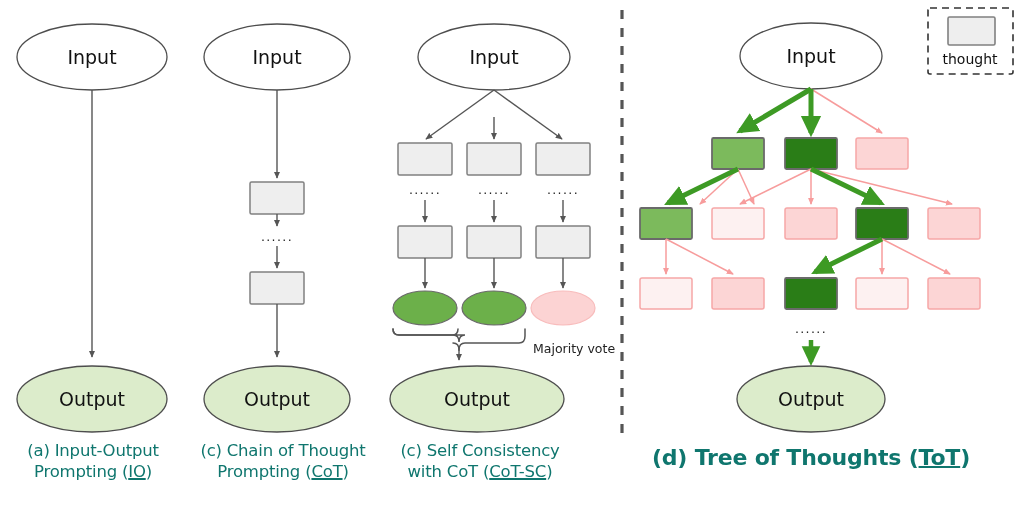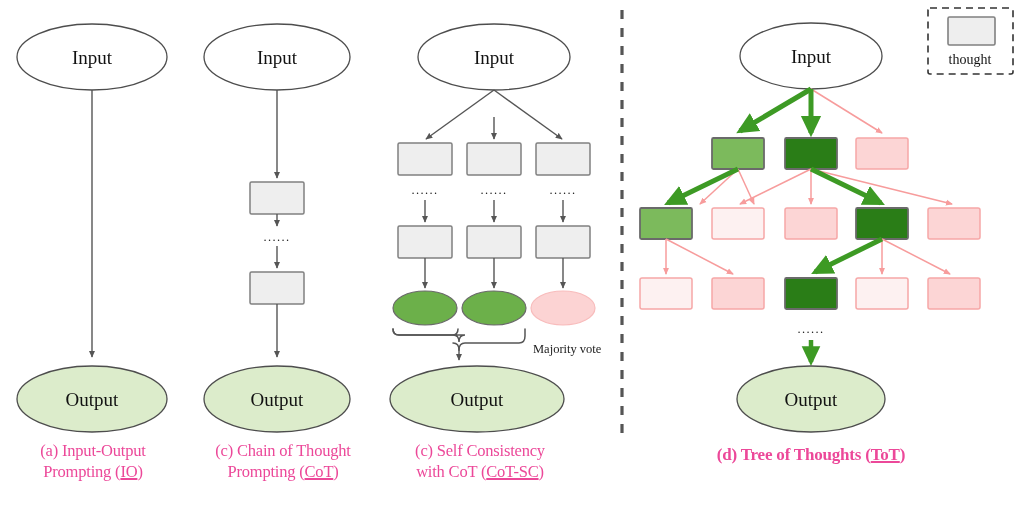--- a/index.html
+++ b/index.html
@@ -1,21 +1,21 @@
 <!DOCTYPE html>
 <html><head>
 <meta charset="utf-8">
 <style>
   html,body{margin:0;padding:0;background:#ffffff;}
   body{width:1021px;height:506px;font-family:"DejaVu Sans",sans-serif;overflow:hidden;}
-  #root{position:relative;width:1021px;height:448px;font-family:Liberation Serif, serif;}
+  #root{position:relative;width:1021px;height:448px;}
   svg.layer{position:absolute;left:0;top:0;width:1021px;height:506px;}
-  .cap{position:absolute;text-align:center;font-size:16.5px;color:#ec4899;line-height:1.28;letter-spacing:-0.2px;}
+  .cap{position:absolute;text-align:center;font-size:16.5px;color:#0f766e;line-height:1.28;letter-spacing:-0.2px;}
   .cap .u{text-decoration:underline;text-decoration-thickness:2px;text-underline-offset:1px;}
-  .cap.bold{font-weight:bold;font-size:17px;}
+  .cap.bold{font-weight:bold;font-size:22px;}
   .nodetext{font-size:19px;fill:#111111;}
   .legendtext{font-size:14px;fill:#111111;}
   .mvtext{font-size:12.5px;fill:#222222;}
 </style>
 </head>
 <body>
 
 <div id="root">
 
   <svg class="layer" viewBox="0 0 1021 506">

